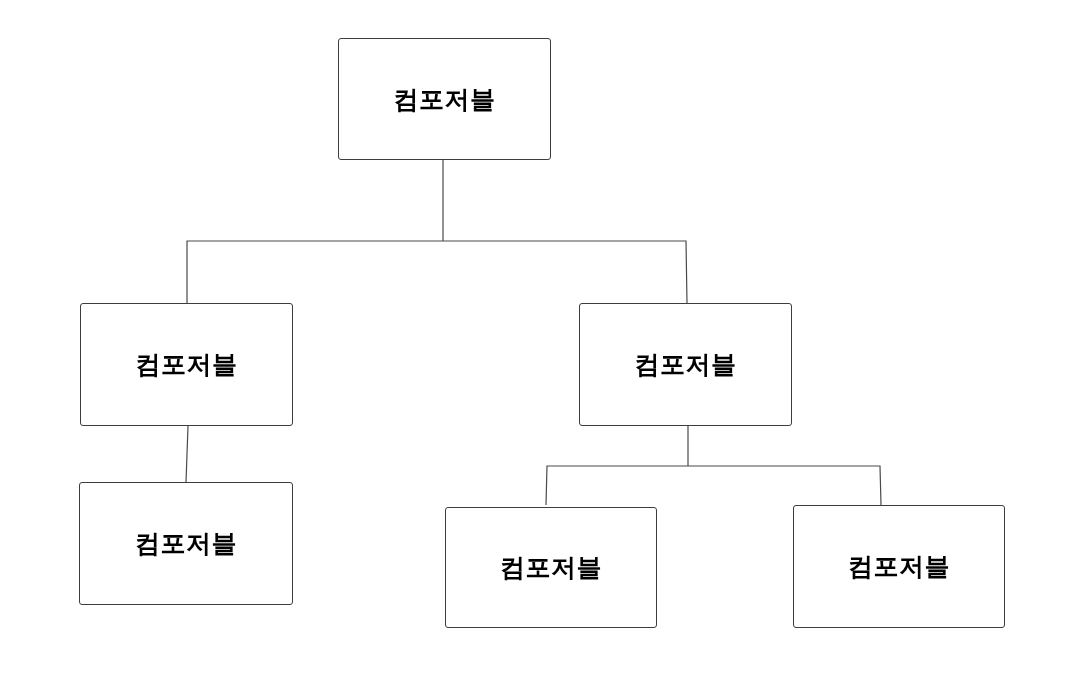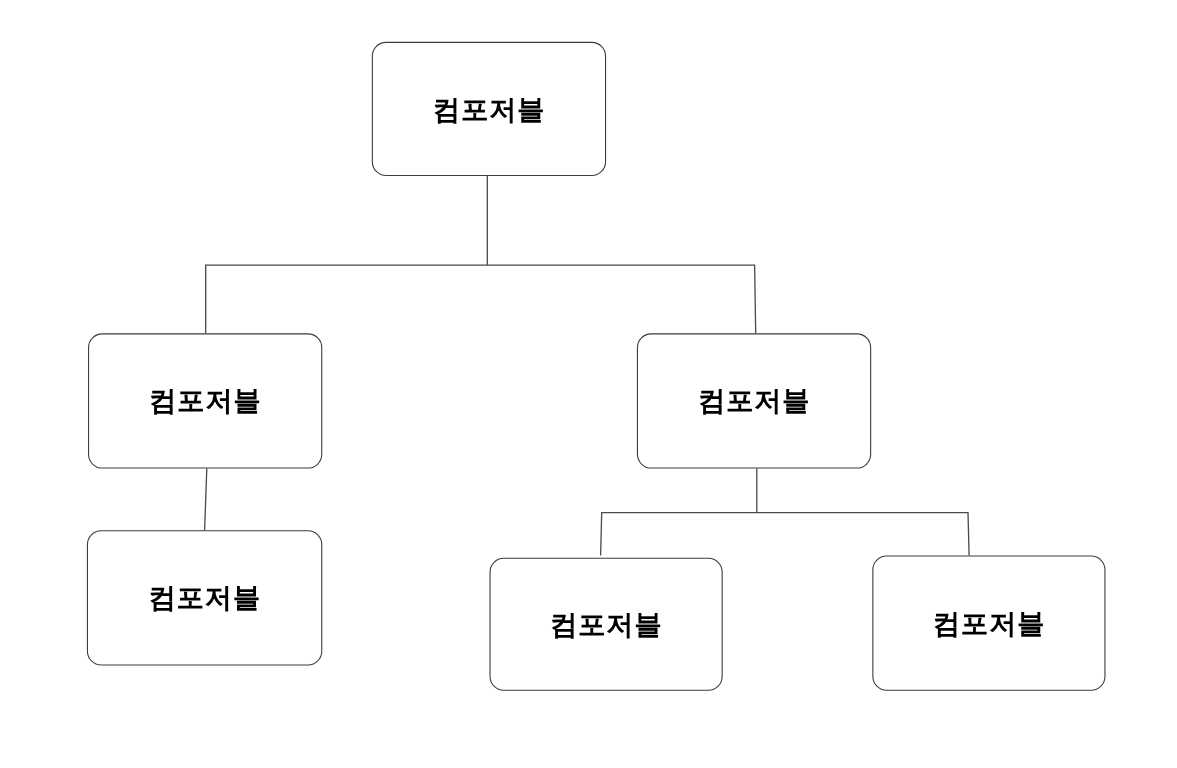--- a/index.html
+++ b/index.html
@@ -22,21 +22,21 @@
     stroke: var(--line, #4a4a4a);
     stroke-width: 1.2;
   }
   .node {
     position: absolute;
     display: flex;
     align-items: center;
     justify-content: center;
     background: var(--node-bg, #ffffff);
     border: 1.3px solid var(--node-border, #3d3d3d);
-    border-radius: 13px;
+    border-radius: 3px;
   }
   .node .label {
     font-size: 25px;
     font-weight: 700;
     color: var(--text, #000000);
     letter-spacing: 0.5px;
     white-space: nowrap;
   }
   #node-root               { left: 338px; top: 38px;  width: 213px; height: 122px; }
   #node-child-left         { left: 80px;  top: 303px; width: 213px; height: 123px; }

